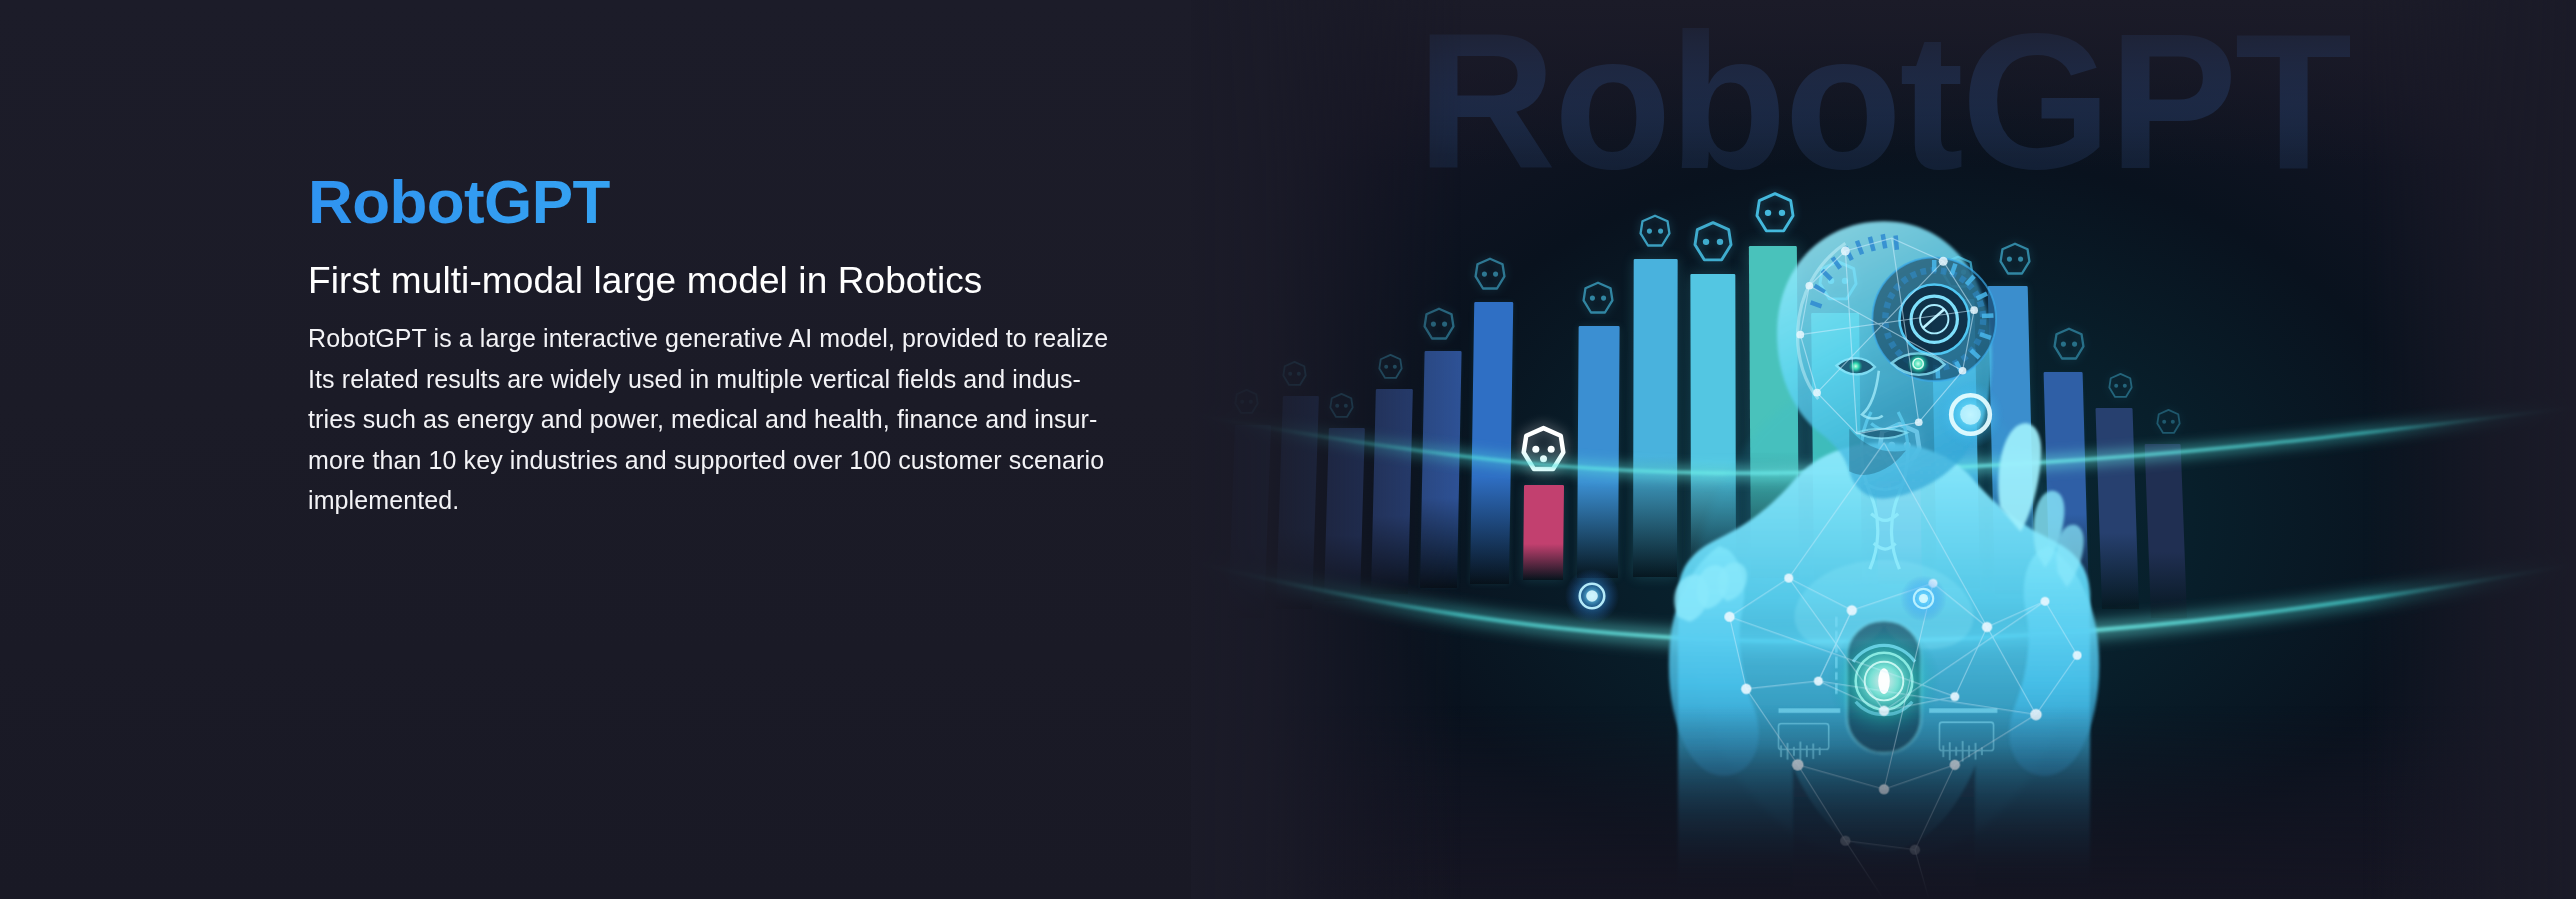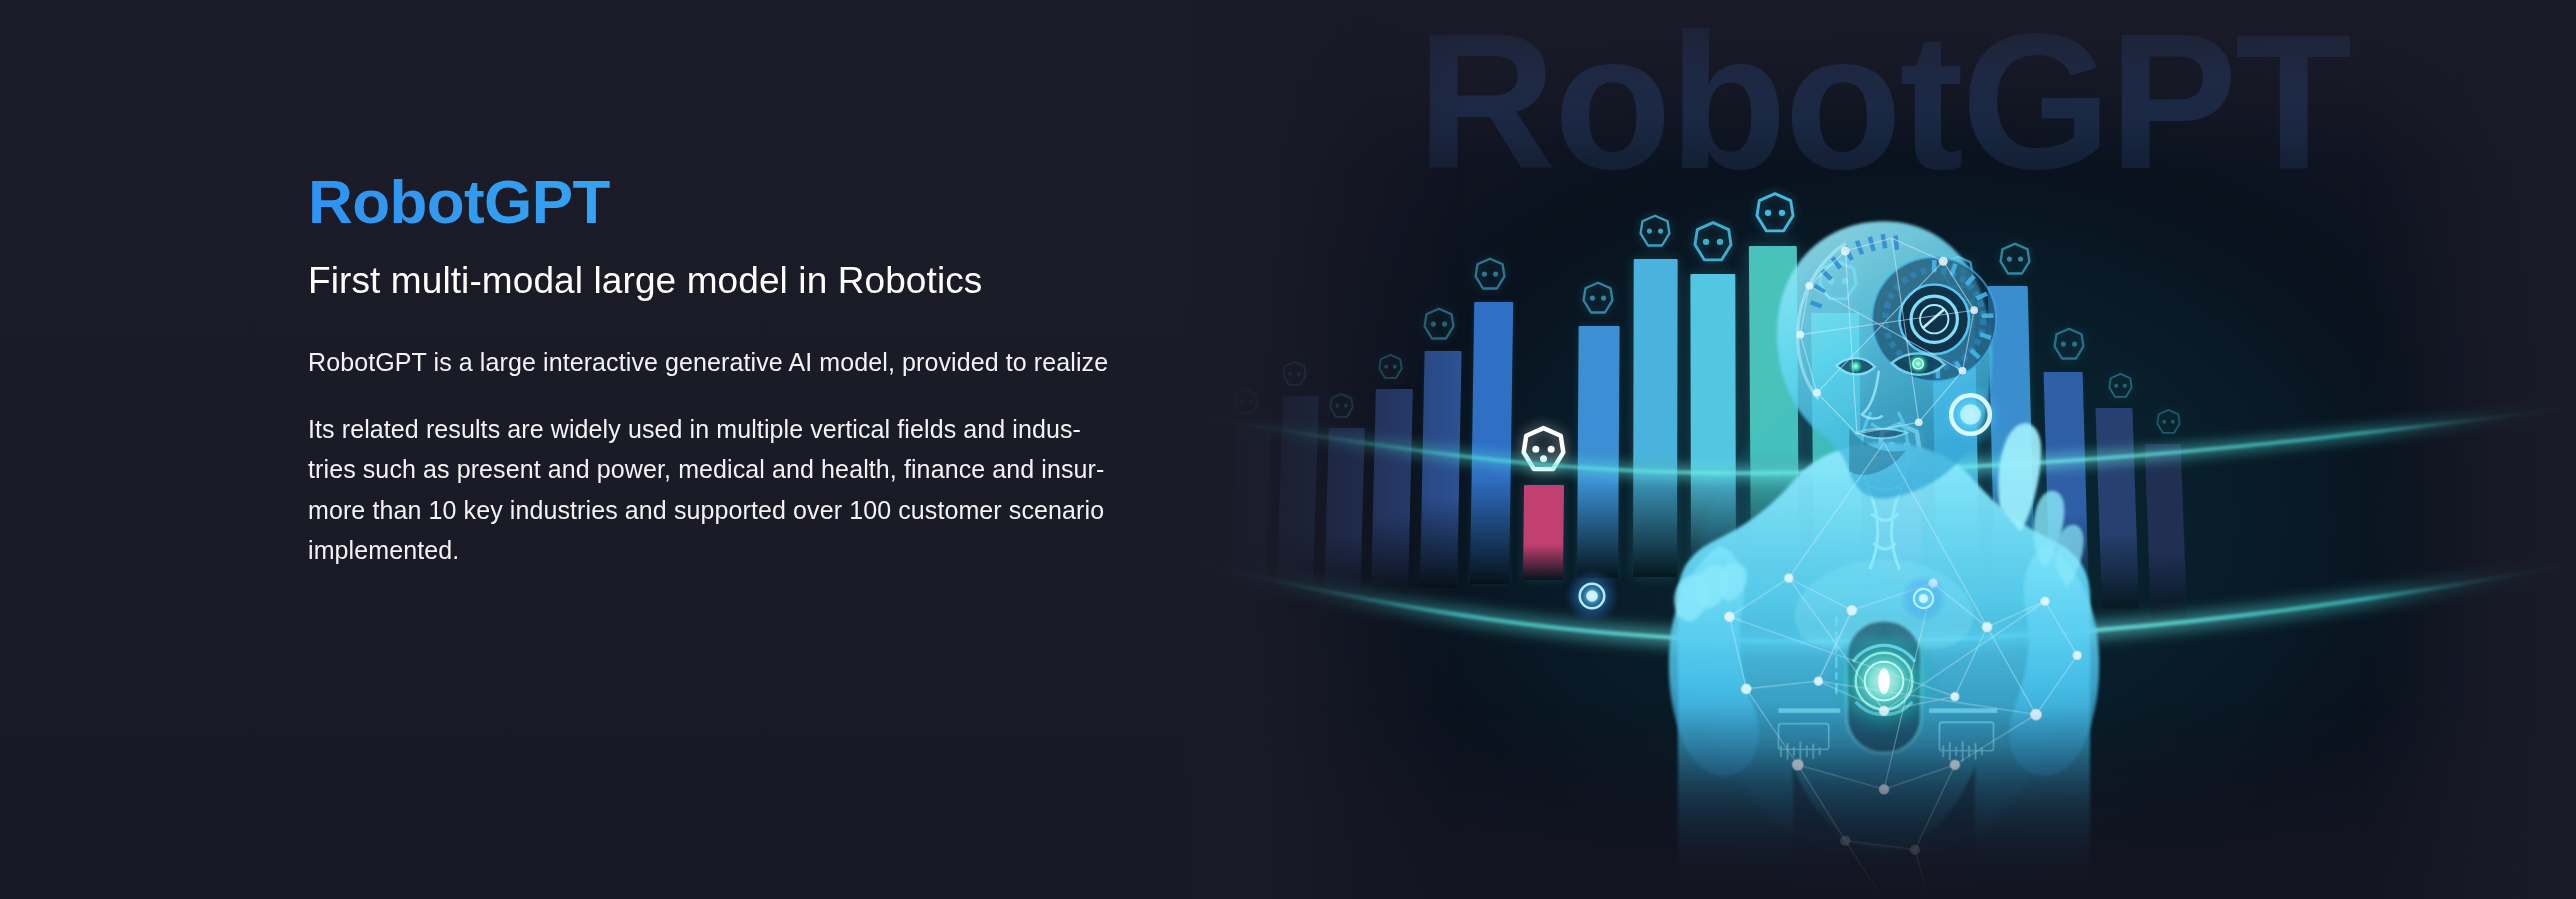--- a/index.html
+++ b/index.html
@@ -121,30 +121,29 @@
     color:transparent;
     margin-bottom:24.5px;
     white-space:nowrap;
   }
   .brand-subtitle {
     font-size:37px;
     font-weight:400;
     color:#ffffff;
     line-height:1.18;
     letter-spacing:0.1px;
-    margin-bottom:40px;
+    margin-bottom:16px;
     white-space:nowrap;
   }
   .body-para {
     font-size:25px;
     font-weight:400;
     color:#f3f3f6;
     line-height:1.62;
     letter-spacing:0.1px;
-    margin-bottom:26px;
     max-width:902px;
   }
   .body-para:last-child { margin-bottom:0; }
   .body-para .ln { display:block; white-space:nowrap; }
 </style>
 </head>
 <body>
 
 <div id="banner">
 
@@ -644,19 +643,19 @@
 
     <h1 class="brand-title">RobotGPT</h1>
 
     <h2 class="brand-subtitle">First multi-modal large model in Robotics</h2>
 
     <p class="body-para" id="para1">
         <span class="ln">RobotGPT is a large interactive generative AI model, provided to realize</span>
       </p>
     <p class="body-para" id="para2">
         <span class="ln">Its related results are widely used in multiple vertical fields and indus-</span>
-        <span class="ln">tries such as present and power, medical and health, finance and insur-</span>
+        <span class="ln">tries such as energy and power, medical and health, finance and insur-</span>
         <span class="ln">more than 10 key industries and supported over 100 customer scenario</span>
         <span class="ln">implemented.</span>
       </p>
   </div>
 </div>
 
 
 </body></html>

